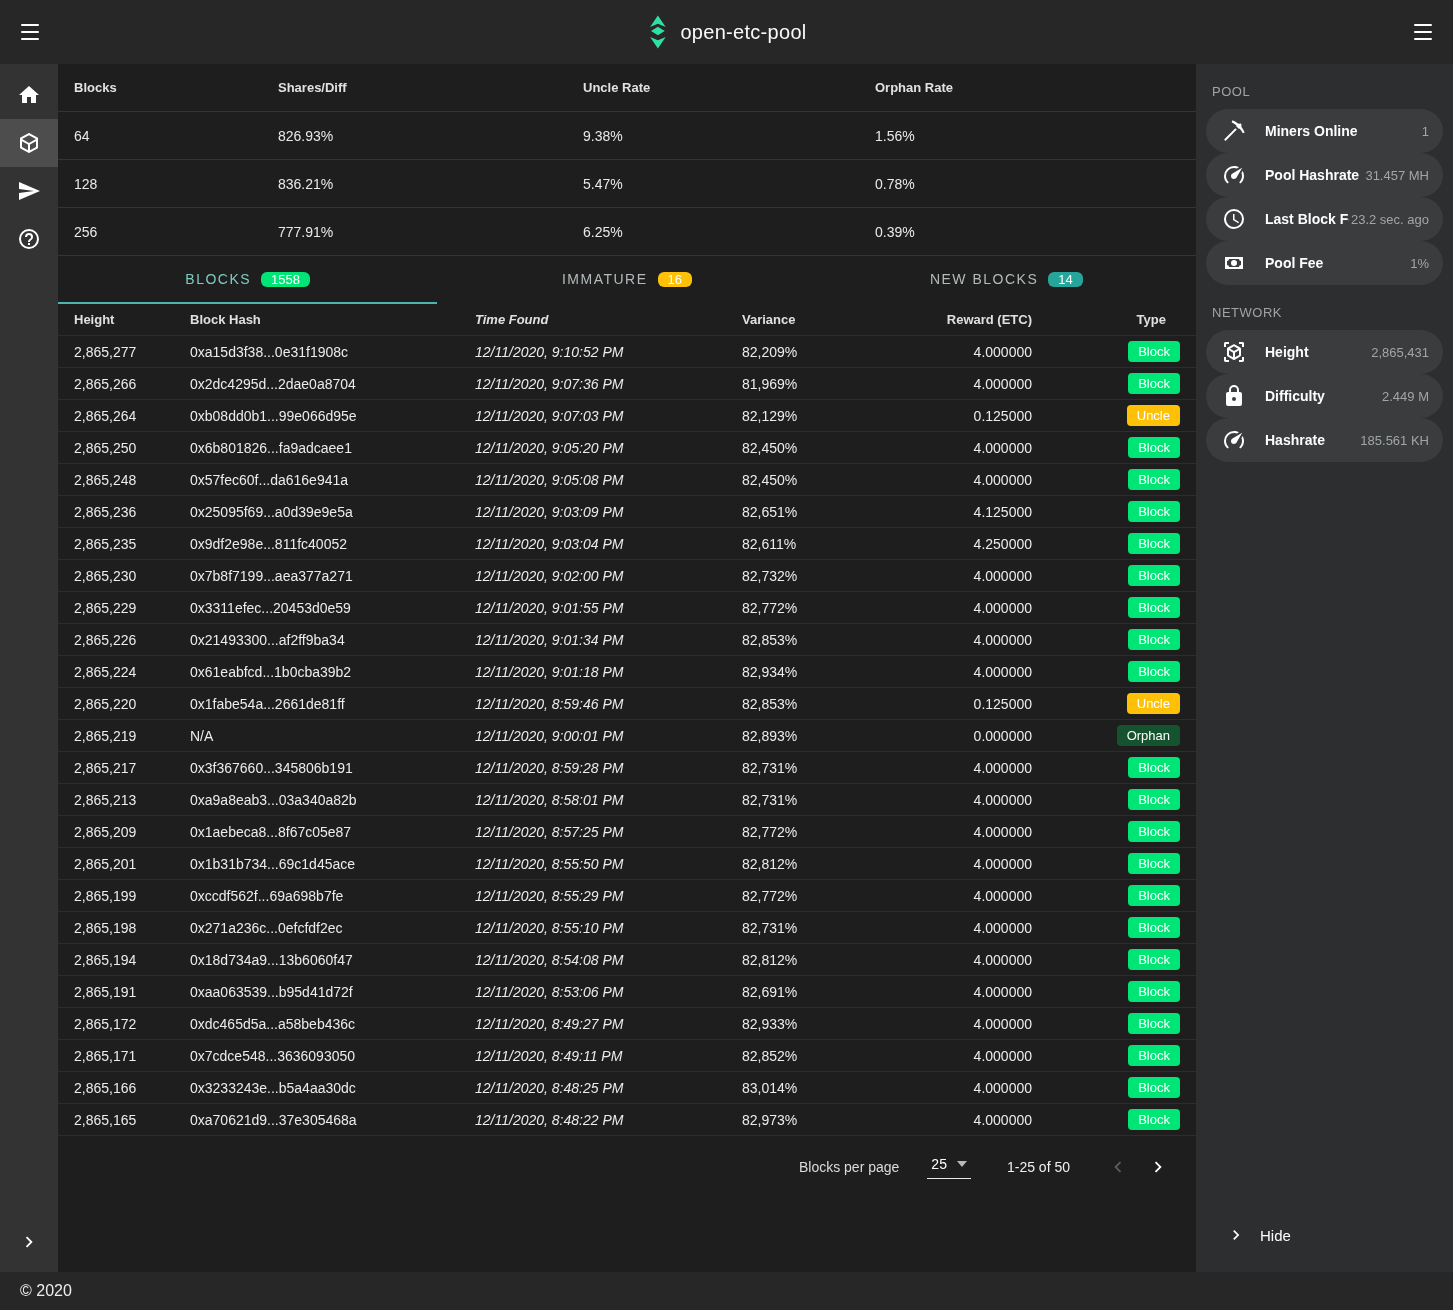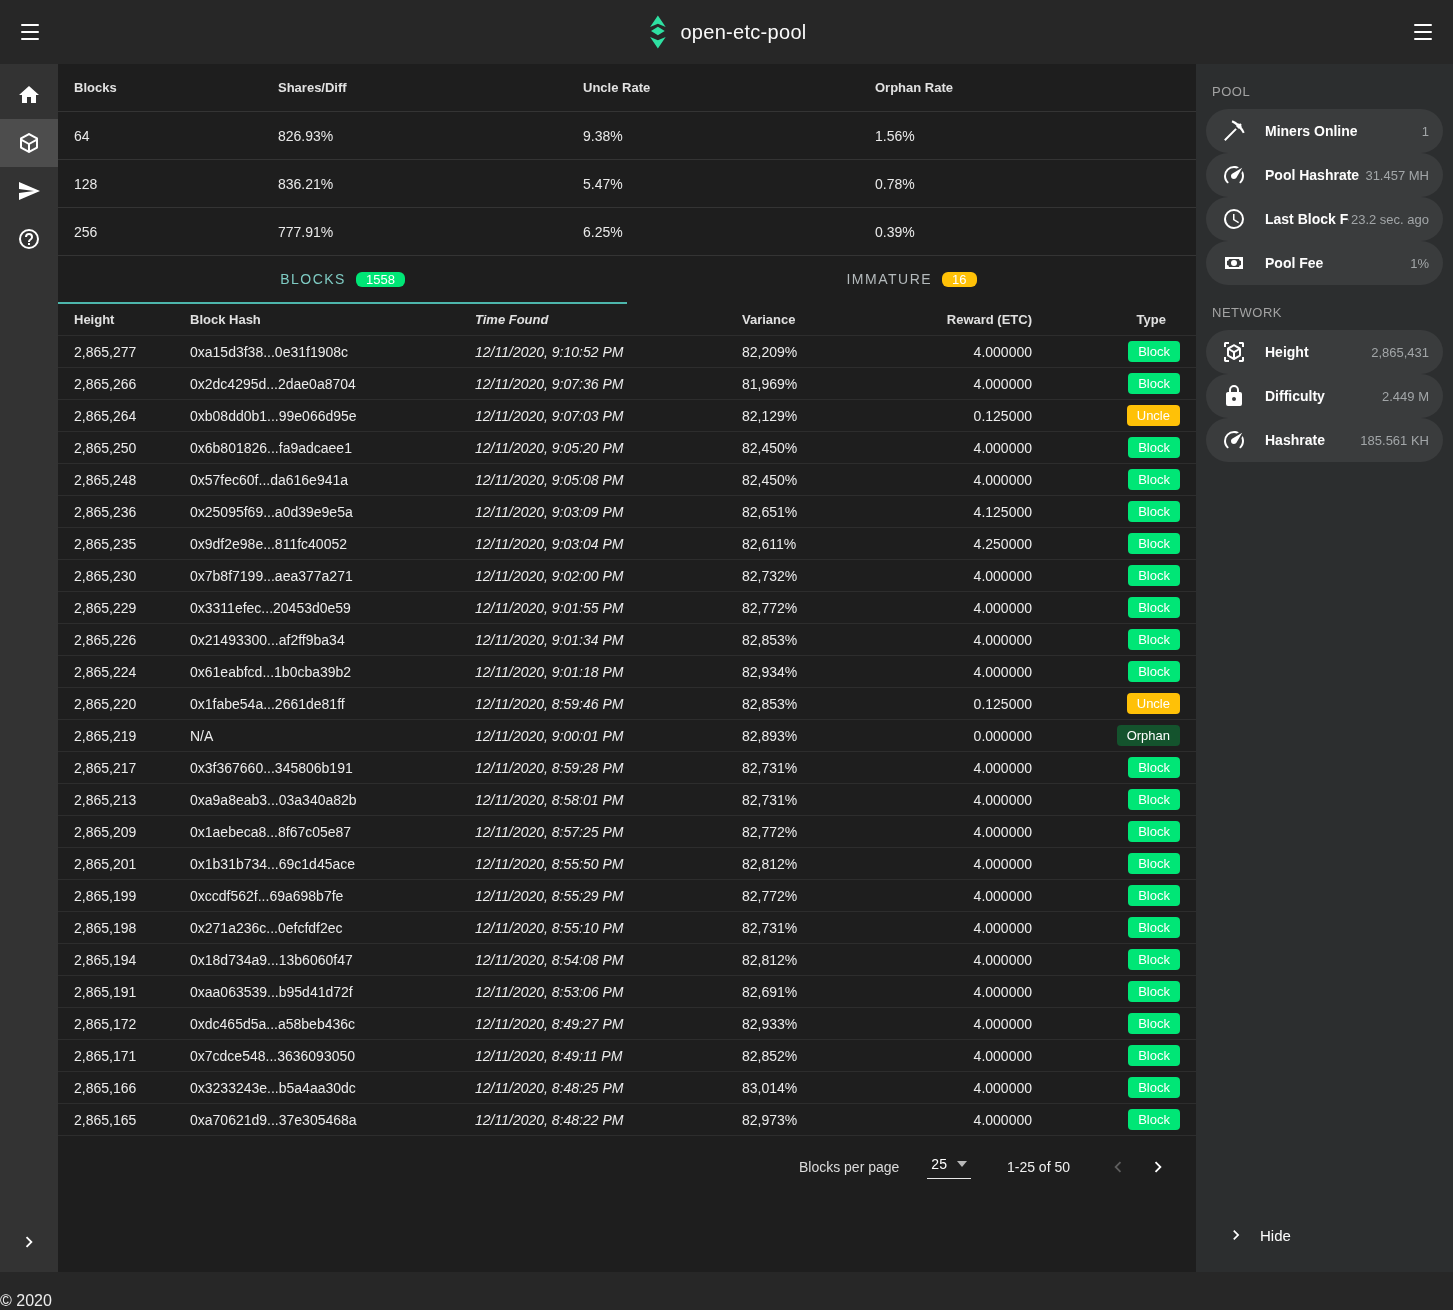--- a/index.html
+++ b/index.html
@@ -73,21 +73,21 @@
   .pill-icon { width:24px; height:24px; margin-right:19px; flex:0 0 auto; }
   .pill-icon svg { width:24px; height:24px; fill:#ffffff; }
   .pill-label { font-size:14px; font-weight:bold; color:#fdfdfd; white-space:nowrap; overflow:hidden; }
   .pill-value { margin-left:auto; font-size:13px; color:#a2a6a8; white-space:nowrap; padding-left:2px; }
   .panel-spacer { flex:1 1 auto; }
   .hide-row { height:50px; display:flex; align-items:center; gap:14px; padding-left:20px; margin-bottom:12px; cursor:pointer; }
   .hide-row svg { width:20px; height:20px; fill:#ffffff; }
   .hide-label { font-size:15px; color:#fdfdfd; }
 
   
-  .footer { height:38px; background:#272727; display:flex; align-items:flex-end; padding-left:0; font-size:16px; color:#ededed; flex:0 0 auto; }
+  .footer { height:38px; background:#272727; display:flex; align-items:center; padding-left:20px; font-size:16px; color:#ededed; flex:0 0 auto; }
 </style>
 </head>
 <body>
 
 <svg width="0" height="0" style="position:absolute">
   <defs>
     <path id="p-home" d="M10,20V14H14V20H19V12H22L12,3L2,12H5V20H10Z"></path>
     <path id="p-cube" d="M21,16.5C21,16.88 20.79,17.21 20.47,17.38L12.57,21.82C12.41,21.94 12.21,22 12,22C11.79,22 11.59,21.94 11.43,21.82L3.53,17.38C3.21,17.21 3,16.88 3,16.5V7.5C3,7.12 3.21,6.79 3.53,6.62L11.43,2.18C11.59,2.06 11.79,2 12,2C12.21,2 12.41,2.06 12.57,2.18L20.47,6.62C20.79,6.79 21,7.12 21,7.5V16.5M12,4.15L5.04,8.07L12,11.97L18.96,8.07L12,4.15M5,15.91L11,19.29V13.58L5,10.2V15.91M19,15.91V10.2L13,13.58V19.29L19,15.91Z"></path>
     <path id="p-send" d="M2,21L23,12L2,3V10L17,12L2,14V21Z"></path>
     <path id="p-help" d="M11,18H13V16H11V18M12,2A10,10 0 0,1 22,12A10,10 0 0,1 12,22A10,10 0 0,1 2,12A10,10 0 0,1 12,2M12,4A8,8 0 0,0 4,12A8,8 0 0,0 12,20A8,8 0 0,0 20,12A8,8 0 0,0 12,4M12,6A4,4 0 0,1 16,10C16,11.11 15.45,12.09 14.59,12.67L13.67,13.61C13.09,14.19 13,14.5 13,15H11C11,13.89 11.55,12.91 12.41,12.33L13.33,11.39C13.91,10.81 14,10.5 14,10A2,2 0 0,0 12,8A2,2 0 0,0 10,10H8A4,4 0 0,1 12,6Z"></path>
@@ -191,20 +191,24 @@
           <div class="tab active">
             <span>BLOCKS</span>
             <span class="tab-badge" style="background: rgb(0, 230, 118);">1558</span>
           </div>
 
           <div class="tab">
             <span>IMMATURE</span>
             <span class="tab-badge" style="background: rgb(255, 193, 7);">16</span>
           </div>
 
+          <div class="tab">
+            <span>NEW BLOCKS</span>
+            <span class="tab-badge" style="background: rgb(38, 166, 154);">14</span>
+          </div>
 
       </div>
 
       <div class="tbl-head">
         <div class="bc-height">Height</div>
         <div class="bc-hash">Block Hash</div>
         <div class="bc-time">Time Found</div>
         <div class="bc-var">Variance</div>
         <div class="bc-reward">Reward (ETC)</div>
         <div class="bc-type">Type</div>

